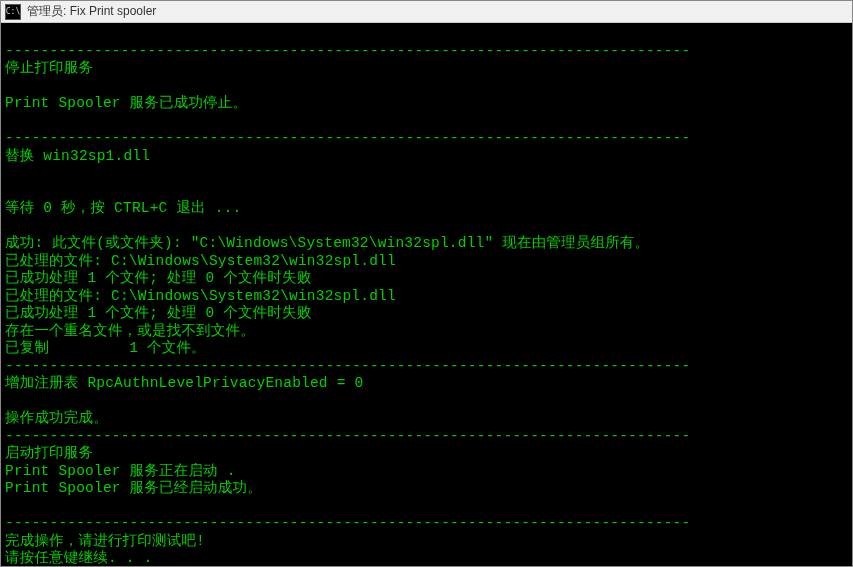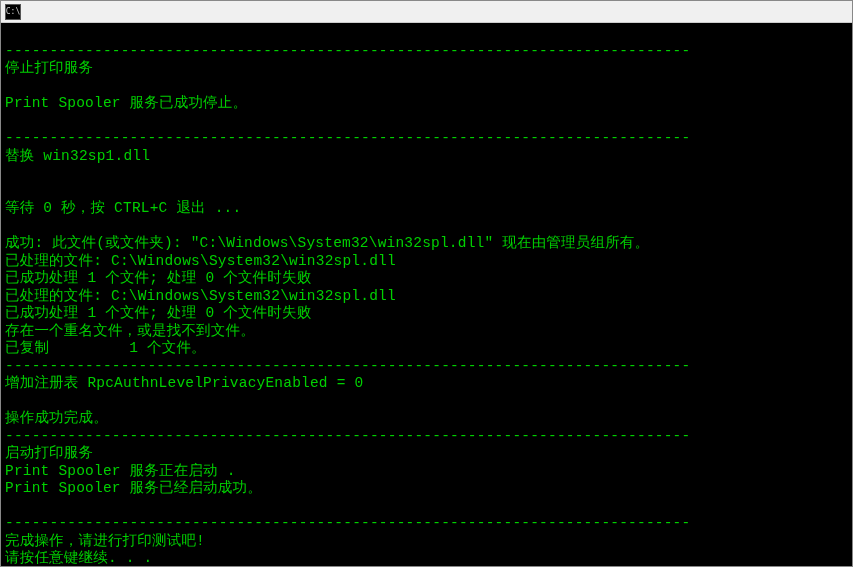--- a/index.html
+++ b/index.html
@@ -58,20 +58,21 @@
     letter-spacing: 0.2px;
     box-sizing: border-box;
   }
 </style>
 </head>
 <body>
 
 <div class="window">
   <div class="titlebar">
     <div class="icon">C:\</div>
+    <span>管理员:  Fix Print spooler</span>
   </div>
   <div class="console" id="console">
 -----------------------------------------------------------------------------
 停止打印服务
 
 Print Spooler 服务已成功停止。
 
 -----------------------------------------------------------------------------
 替换 win32sp1.dll
 

